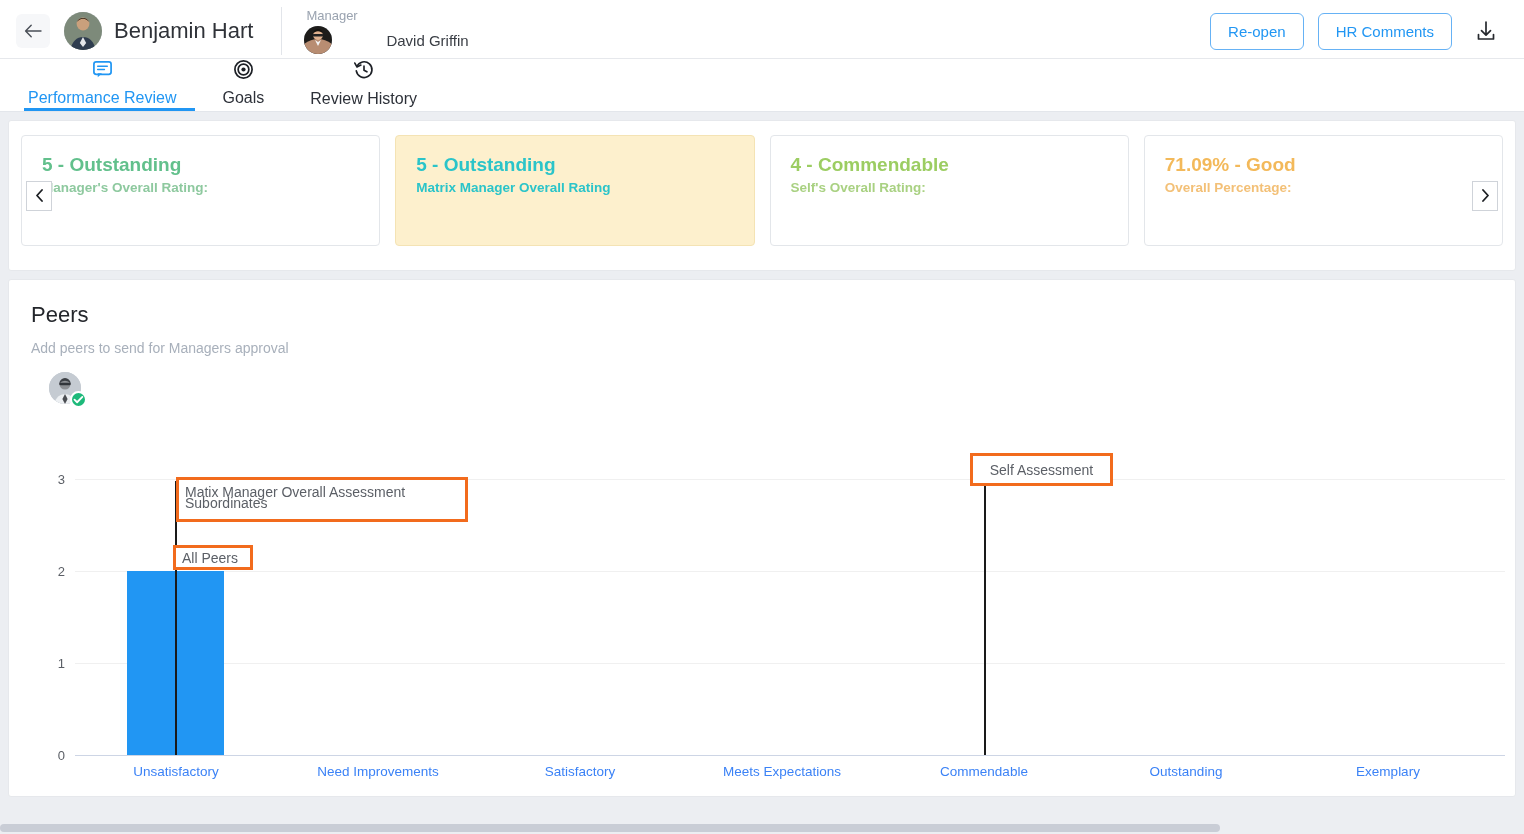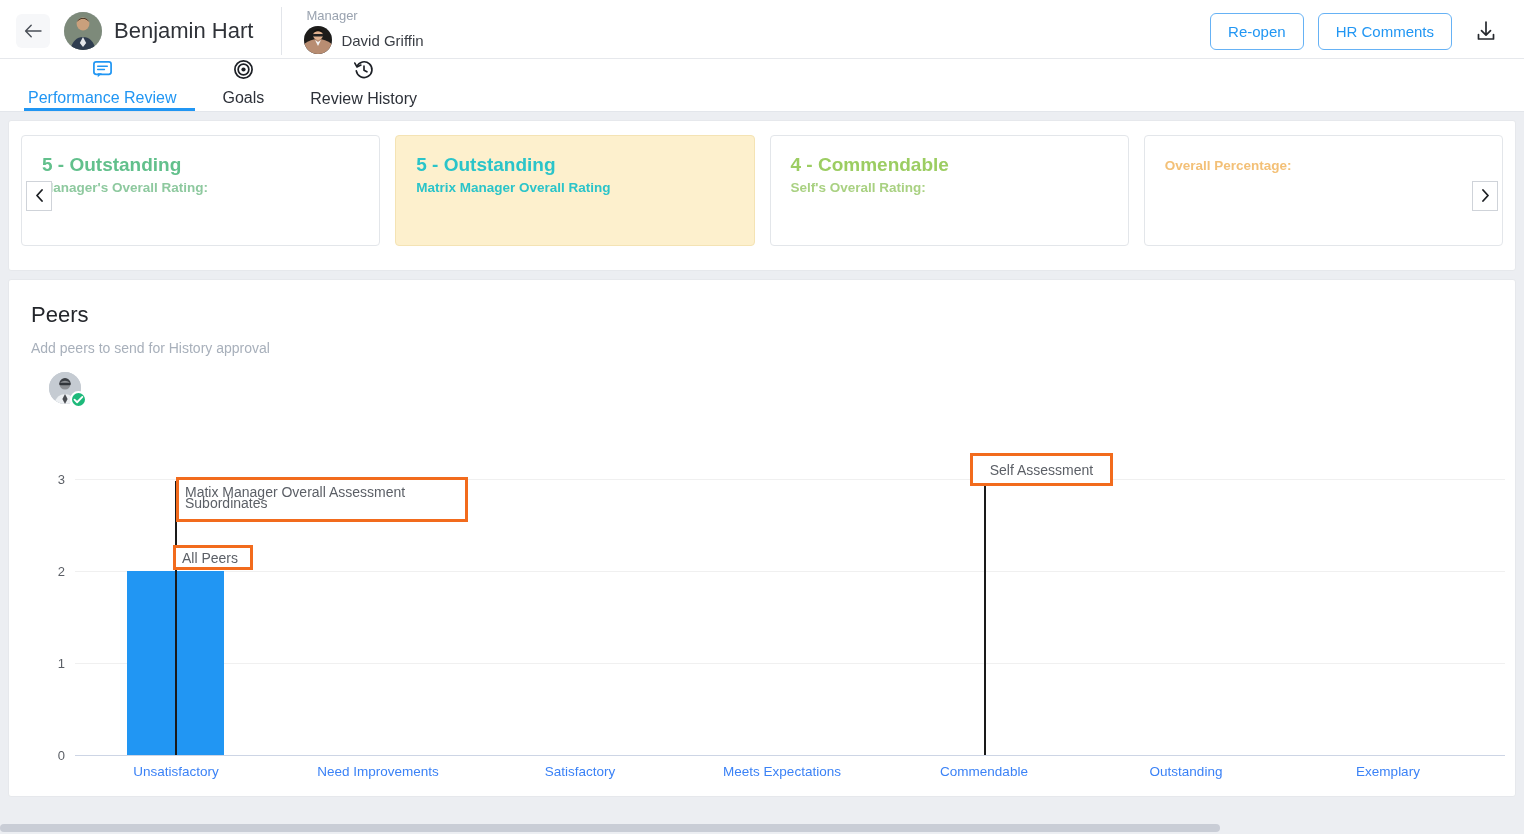--- a/index.html
+++ b/index.html
@@ -33,21 +33,21 @@
   .avatar.big { width: 38px; height: 38px; }
   .avatar.mid { width: 28px; height: 28px; }
   .avatar.peer { width: 32px; height: 32px; }
   .emp-name {
     font-size: 22px; color: #2f3238; margin-left: 12px;
     font-weight: 400; white-space: nowrap;
   }
   .vdiv { width: 1px; height: 48px; background: #e2e5ea; margin: 0 22px 0 28px; }
   .mgr-block { display: flex; flex-direction: column; justify-content: center; }
   .mgr-label { font-size: 13px; color: #9aa3b0; margin-bottom: 3px; padding-left: 2px; }
-  .mgr-row { display: flex; align-items: center; }
+  .mgr-row { display: flex; align-items: center; gap: 45px; }
   .mgr-name { font-size: 15px; color: #3a3e45; margin-left: 9px; white-space: nowrap; }
   .spacer { flex: 1; }
   .hbtn {
     border: 1px solid #66b2f5; background: #fff; color: #2196f3;
     font-size: 15px; border-radius: 6px;
     padding: 9px 17px; margin-left: 14px; cursor: pointer;
     font-family: "Liberation Sans", sans-serif; white-space: nowrap;
   }
   .dl-icon { margin-left: 22px; margin-right: 6px; cursor: pointer; display:flex; }
 
@@ -253,36 +253,37 @@
           <div class="val" style="color:#2bc4c9">5 - Outstanding</div>
           <div class="cap" style="color:#2bc4c9">Matrix Manager Overall Rating</div>
         </div>
 
         <div class="card">
           <div class="val" style="color:#9ccd62">4 - Commendable</div>
           <div class="cap" style="color:#a9d182">Self's Overall Rating:</div>
         </div>
 
         <div class="card">
+          <div class="val" style="color:#f3b95a">71.09% - Good</div>
           <div class="cap" style="color:#f3c077">Overall Percentage:</div>
         </div>
 
       </div>
 
       <div class="arrow-btn arrow-right">
         <svg width="9" height="13" viewBox="0 0 9 13">
           <path d="M2 1 L7 6.5 L2 12" fill="none" stroke="#1c1f23" stroke-width="1.8" stroke-linecap="round" stroke-linejoin="round"></path>
         </svg>
       </div>
     </div>
   </div>
 
   <div class="panel">
     <div class="peers-title">Peers</div>
-    <div class="peers-sub">Add peers to send for History approval</div>
+    <div class="peers-sub">Add peers to send for Managers approval</div>
 
     <div class="peers-list">
       <div class="peer-chip">
         <div class="avatar peer">
           <svg width="32" height="32" viewBox="0 0 32 32">
             <rect width="32" height="32" fill="#c5cbd2"></rect>
             <circle cx="16" cy="12" r="5.6" fill="#8d8f93"></circle>
             <path d="M10.4 11.6 a5.6 5.6 0 0 1 11.2 0 a7 7 0 0 0 -11.2 0z" fill="#3c3f44"></path>
             <rect x="10.2" y="10.8" width="11.6" height="2.4" rx="1.1" fill="#32353a"></rect>
             <path d="M5 32 q2.8 -10 11 -10 q8.2 0 11 10z" fill="#eceff2"></path>

